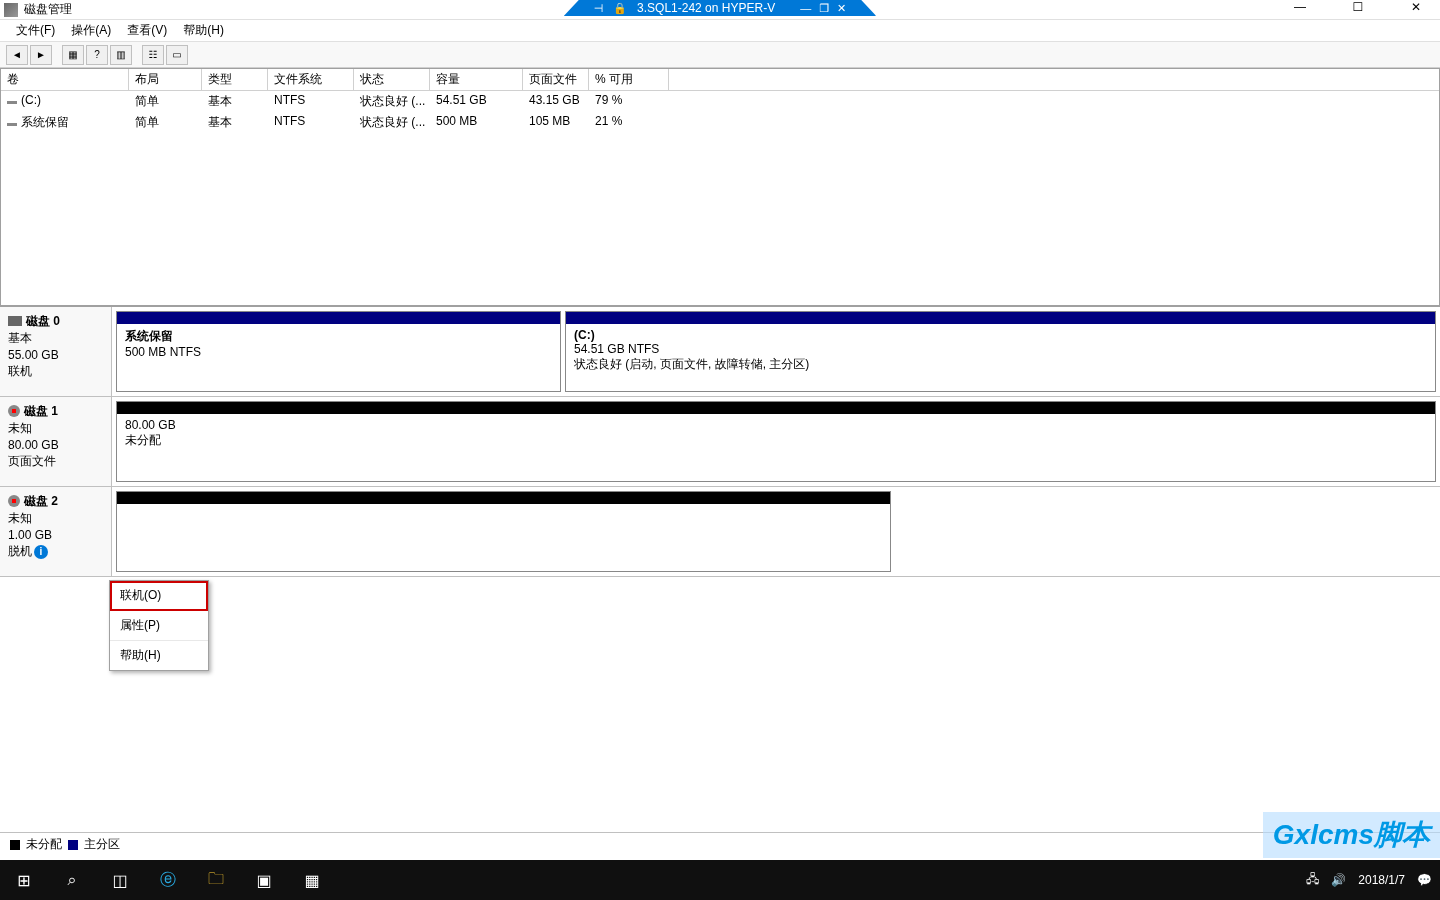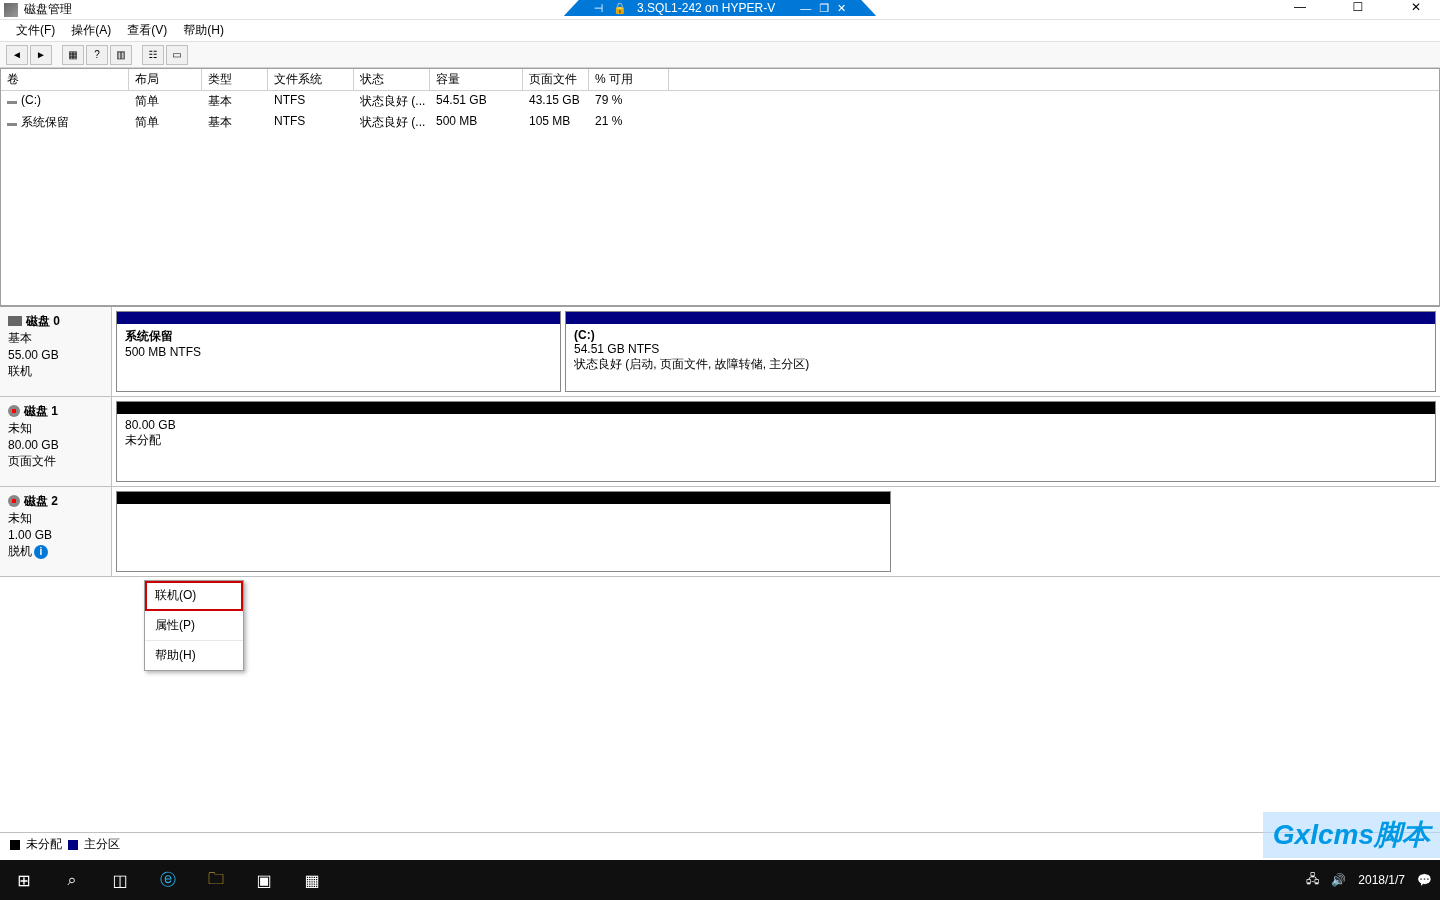--- a/index.html
+++ b/index.html
@@ -44,21 +44,21 @@
 .part-body { padding: 4px 8px; flex:1; }
 .part-body .pname { font-weight: bold; }
 .blue-hdr { background: #000080; }
 .black-hdr { background: #000; }
 .part.disk2{ width:775px; flex:none;}
 
 .legend { position:absolute; bottom: 44px; left:0; right:0; height: 24px; border-top: 1px solid #c0c0c0; display: flex; align-items: center; padding-left: 10px; gap: 6px; background:#fff;}
 .legend .sq { width: 10px; height: 10px; display: inline-block; }
 .legend .sq.black{background:#000;} .legend .sq.blue{background:#000080;}
 
-.context-menu { position: absolute; left: 109px; top: 580px; width: 100px; background: #fff; border: 1px solid #a0a0a0; box-shadow: 2px 2px 4px rgba(0,0,0,0.3); z-index: 100; margin-left: 35px; }
+.context-menu { position: absolute; left: 109px; top: 580px; width: 100px; background: #fff; border: 1px solid #a0a0a0; box-shadow: 2px 2px 4px rgba(0,0,0,0.3); z-index: 100; }
 .context-menu div { padding: 6px 10px; border-bottom: 1px solid #e8e8e8; }
 .context-menu div:last-child{border-bottom:none;}
 .context-menu .highlighted { outline: 2px solid #c00; outline-offset: -2px; }
 
 .taskbar { position: absolute; bottom: 0; left: 0; right: 0; height: 40px; background: #101010; display: flex; align-items: center; }
 .taskbar .tbtn { width: 48px; height: 40px; display: flex; align-items: center; justify-content: center; color: #fff; font-size: 16px; }
 .taskbar .tbtn.ie{ color:#29abe2;}
 .taskbar .tbtn.folder{ color:#ffcc33;}
 .taskbar .tray { margin-left: auto; display: flex; align-items: center; gap: 12px; padding-right: 8px; color: #fff; font-size: 11px; }
 

